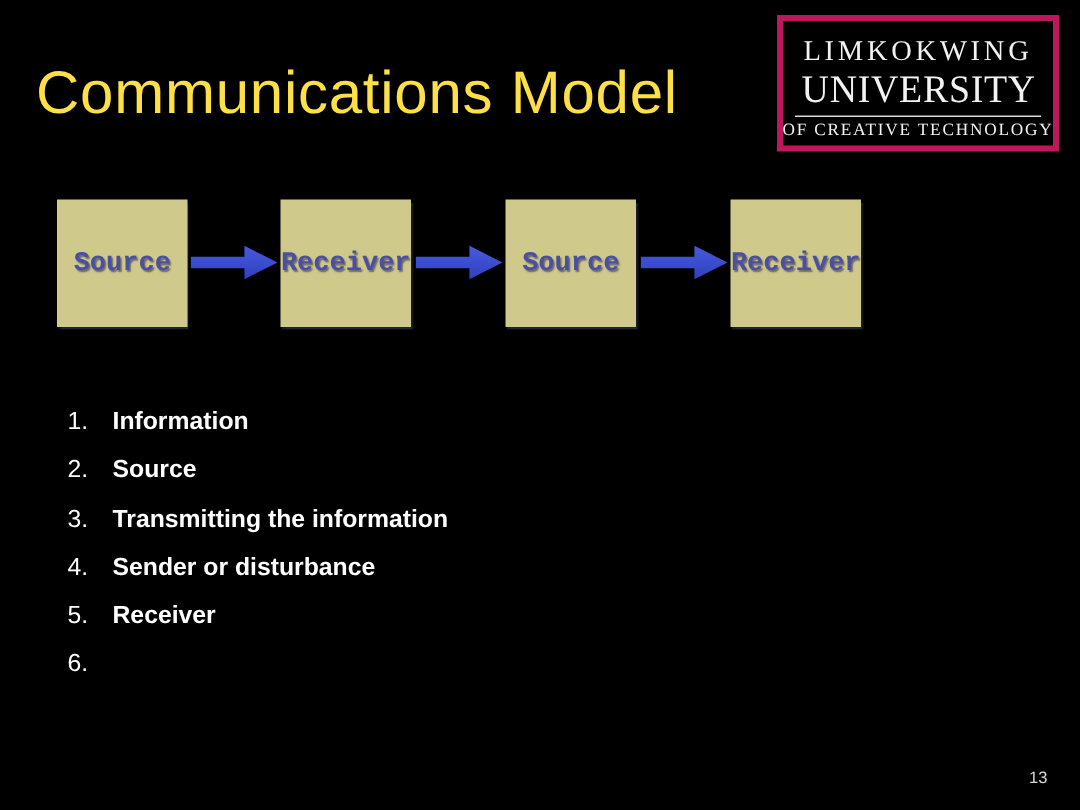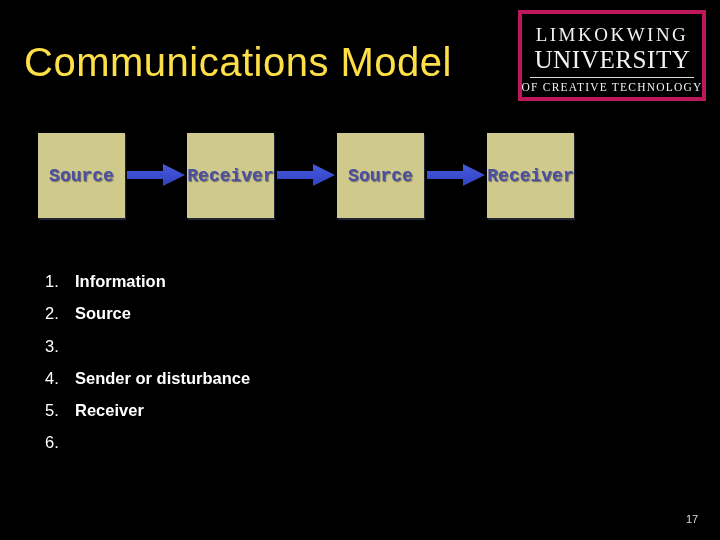--- a/index.html
+++ b/index.html
@@ -174,29 +174,30 @@
     <li>
       <span class="num">1.</span>
       <span class="txt">Information</span>
     </li>
     <li>
       <span class="num">2.</span>
       <span class="txt">Source</span>
     </li>
     <li>
       <span class="num">3.</span>
+      <span class="txt">Transmitting the information</span>
     </li>
     <li>
       <span class="num">4.</span>
       <span class="txt">Sender or disturbance</span>
     </li>
     <li>
       <span class="num">5.</span>
       <span class="txt">Receiver</span>
     </li>
     <li>
       <span class="num">6.</span>
     </li>
   </ol>
 
-  <div class="page-number">17</div>
+  <div class="page-number">13</div>
 
 </div>
 
 </body></html>

